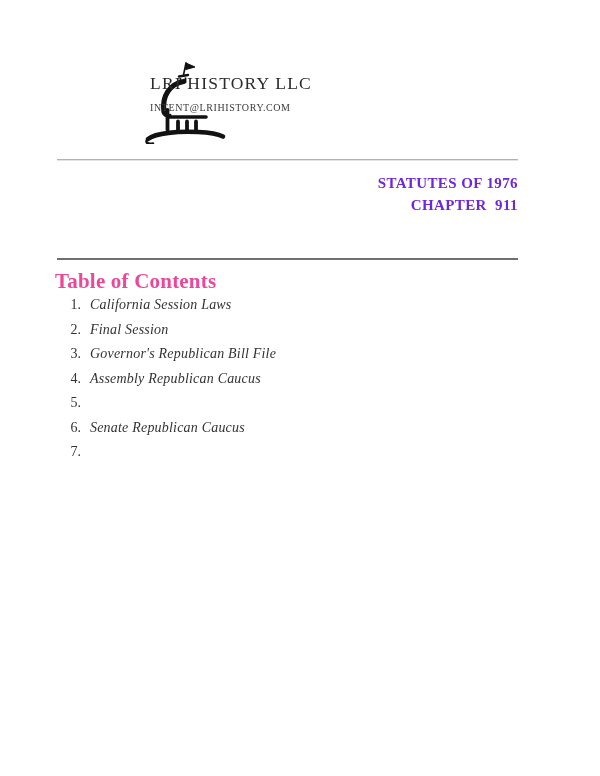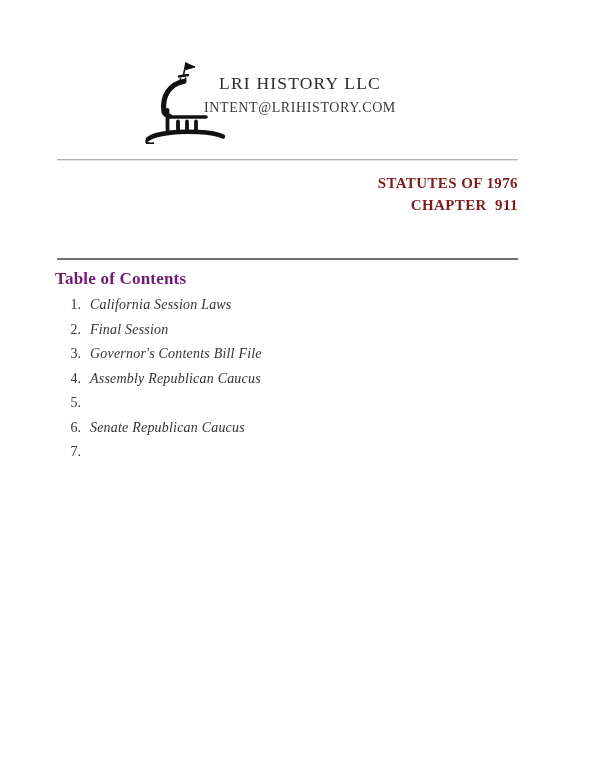--- a/index.html
+++ b/index.html
@@ -16,31 +16,31 @@
     background: #ffffff;
   }
 
   
   .logo {
     position: absolute; left: 138px; top: 60px;
     width: 90px; height: 84px;
   }
   .company-block {
     position: absolute; left: 150px; top: 73px;
-    width: 300px; text-align: center;
+    width: 300px; text-align: left;
   }
   .company-name {
     font-size: 17.5px;
     letter-spacing: 1.2px;
     color: #2b2b2b;
     margin-bottom: 7px;
     white-space: pre;
   }
   .company-line {
-    font-size: 14px;
+    font-size: 10px;
     letter-spacing: 0.6px;
     line-height: 13.5px;
     color: #3a3a3a;
     white-space: pre;
   }
 
   
   .rule { position: absolute; left: 57px; width: 461px; }
   .rule-top { top: 159px; height: 2px; background: #b2b2b2; border-bottom: 1px solid #e3e3e3; }
   .rule-bottom { top: 258px; height: 2px; background: #6f6f6f; }
@@ -48,30 +48,30 @@
   
   .doc-info {
     position: absolute; right: 82px; top: 172px;
     text-align: right;
   }
   .doc-line {
     font-weight: bold;
     font-size: 15px;
     line-height: 22.3px;
     letter-spacing: 0.4px;
-    color: #7f1d1d;
+    color: #6d28d9;
     white-space: pre;
   }
 
   
   .toc-title {
     position: absolute; left: 55px; top: 269px;
     font-weight: bold;
-    font-size: 17px;
-    color: #701a75;
+    font-size: 21px;
+    color: #ec4899;
     letter-spacing: 0.2px;
   }
   .toc-list {
     position: absolute; left: 55px; top: 297px;
     width: 420px;
   }
   .toc-item {
     display: flex;
     align-items: baseline;
     height: 24.5px;
@@ -139,21 +139,21 @@
     <div class="toc-item">
       <span class="toc-num">1.</span>
       <span class="toc-label">California Session Laws</span>
     </div>
     <div class="toc-item">
       <span class="toc-num">2.</span>
       <span class="toc-label">Final Session</span>
     </div>
     <div class="toc-item">
       <span class="toc-num">3.</span>
-      <span class="toc-label">Governor's Contents Bill File</span>
+      <span class="toc-label">Governor's Republican Bill File</span>
     </div>
     <div class="toc-item">
       <span class="toc-num">4.</span>
       <span class="toc-label">Assembly Republican Caucus</span>
     </div>
     <div class="toc-item">
       <span class="toc-num">5.</span>
     </div>
     <div class="toc-item">
       <span class="toc-num">6.</span>

